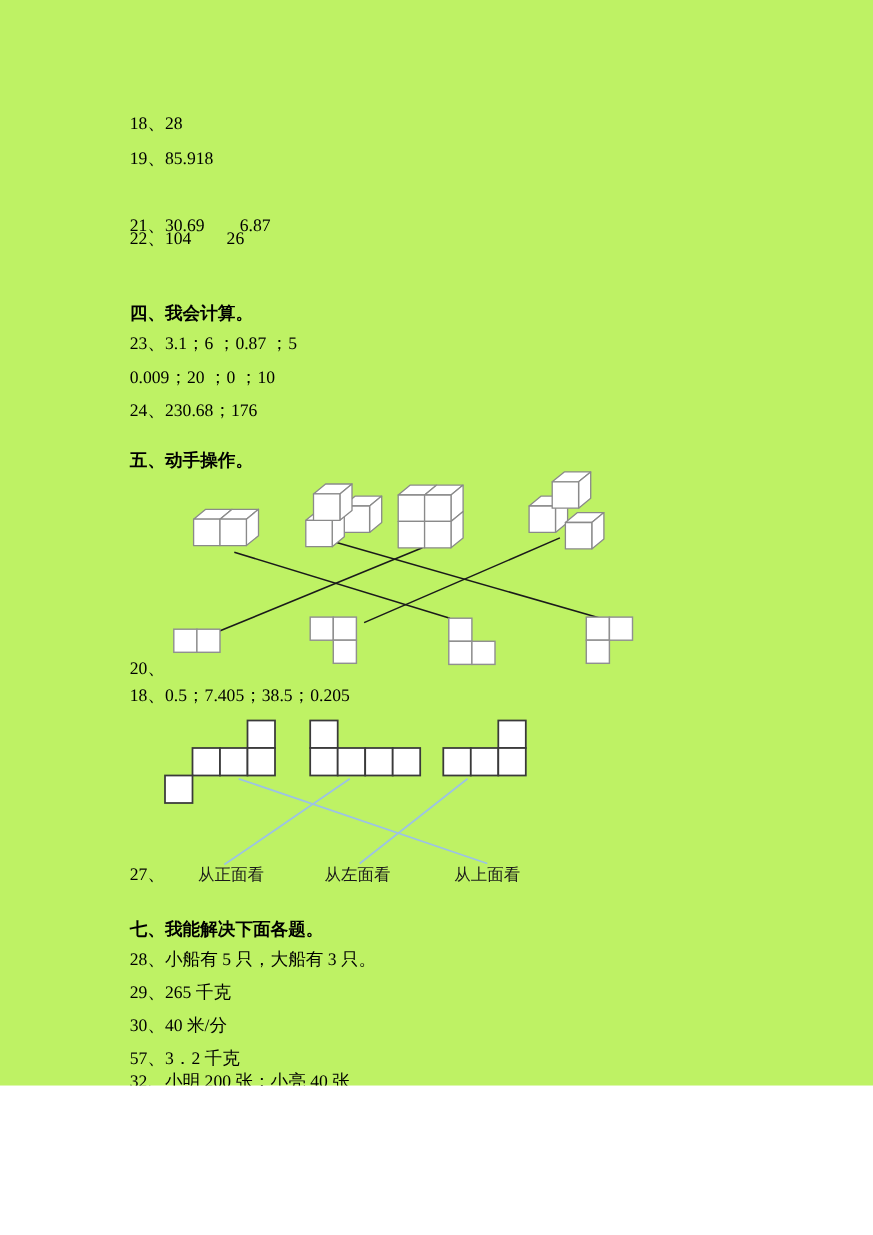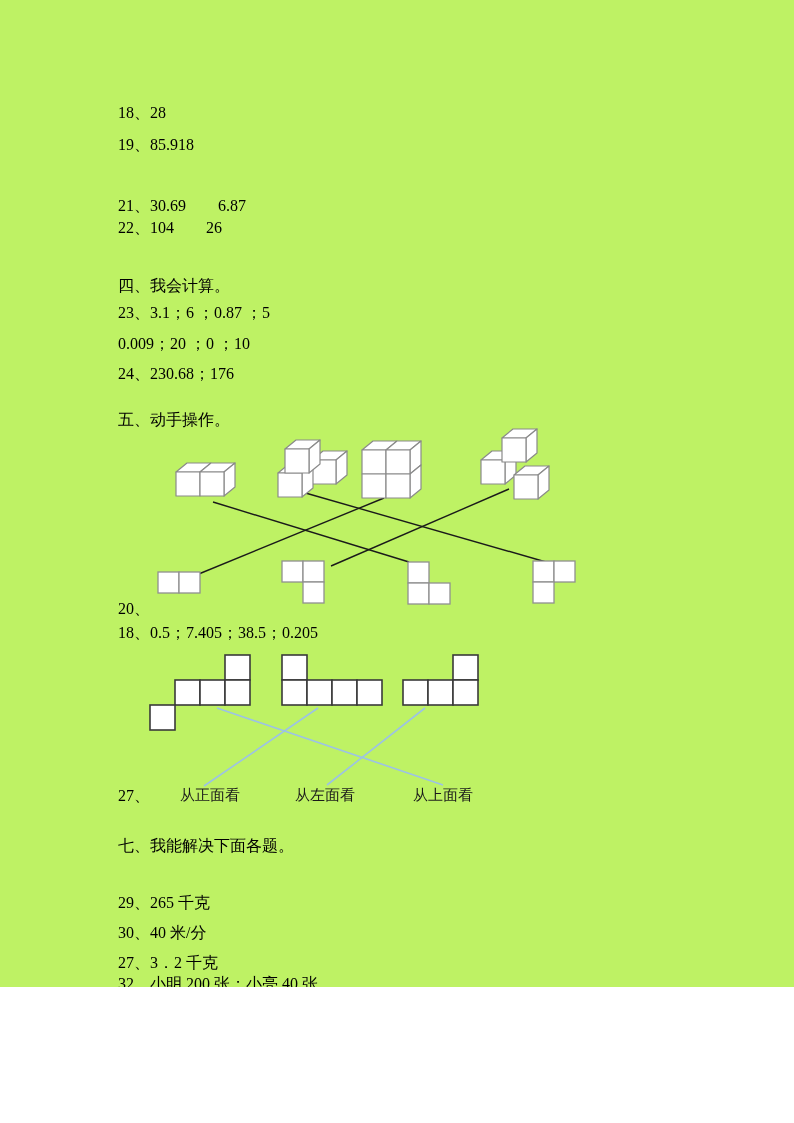--- a/index.html
+++ b/index.html
@@ -5,33 +5,33 @@
   html,body{margin:0;padding:0;background:#fff;}
   .page{
     position:relative;width:794px;height:987px;background:#bef264;
     font-family:"Liberation Serif","DejaVu Serif",serif;
     color:#000;overflow:hidden;
   }
   .line{
     position:absolute;left:118px;font-size:16px;line-height:17px;
     white-space:pre;color:#000;
   }
-  .heading{font-weight:normal;}
+  .heading{font-weight:bold;}
   .diagram{position:absolute;}
   svg text{font-family:"Liberation Serif","DejaVu Serif",serif;}
 </style>
 </head>
 <body>
 
 <div class="page">
 
   <div class="line" style="top:104px">18、28</div>
   <div class="line" style="top:136px">19、85.918</div>
   <div class="line" style="top:197px">21、30.69　　6.87</div>
-  <div class="line" style="top:219px">22、104　　26</div>
+  <div class="line" style="top:209px">22、104　　26</div>
 
   <div class="line heading" style="top:277px">四、我会计算。</div>
   <div class="line" style="top:304px">23、3.1；6 ；0.87 ；5</div>
   <div class="line" style="top:335px">0.009；20 ；0 ；10</div>
   <div class="line" style="top:365px">24、230.68；176</div>
 
   <div class="line heading" style="top:411px">五、动手操作。</div>
 
   <svg class="diagram" style="left:140px;top:428px" width="460" height="190" viewBox="0 0 460 190">
 
@@ -141,18 +141,19 @@
     </g>
 
     <text x="40" y="152" font-size="15" fill="#1a1a1a">从正面看</text>
     <text x="155" y="152" font-size="15" fill="#1a1a1a">从左面看</text>
     <text x="273" y="152" font-size="15" fill="#1a1a1a">从上面看</text>
   </svg>
 
   <div class="line" style="top:787px">27、</div>
 
   <div class="line heading" style="top:837px">七、我能解决下面各题。</div>
+  <div class="line" style="top:864px">28、小船有 5 只，大船有 3 只。</div>
   <div class="line" style="top:894px">29、265 千克</div>
   <div class="line" style="top:924px">30、40 米/分</div>
-  <div class="line" style="top:954px">27、3．2 千克</div>
+  <div class="line" style="top:954px">57、3．2 千克</div>
   <div class="line" style="top:975px">32、小明 200 张；小亮 40 张</div>
 
 </div>
 
 </body></html>

